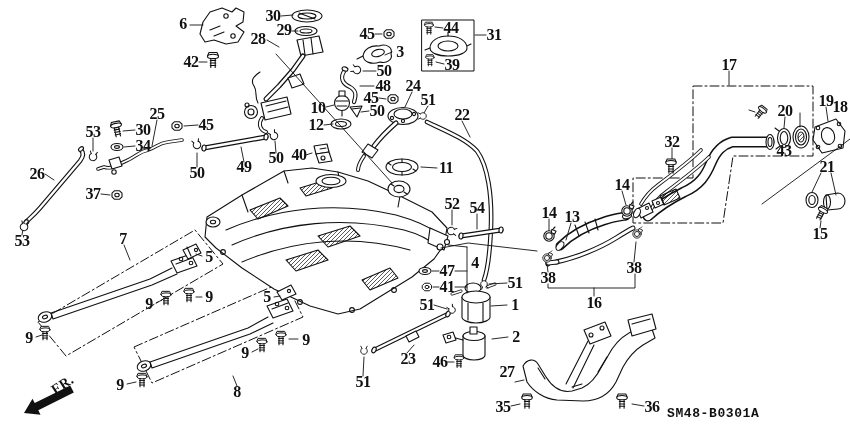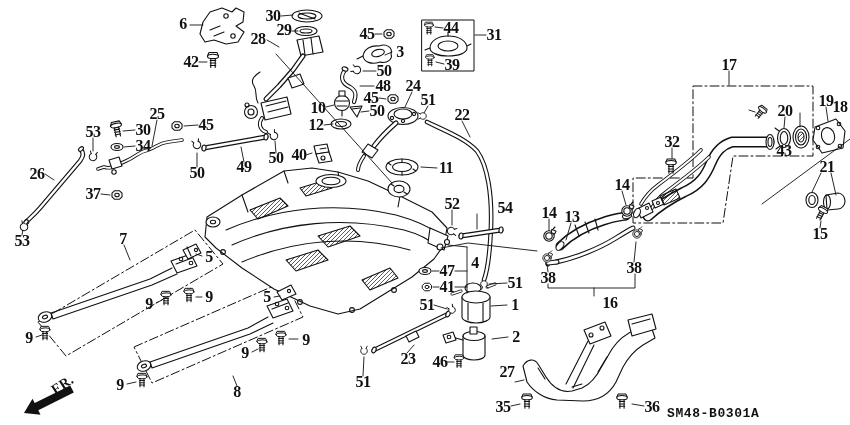--- a/index.html
+++ b/index.html
@@ -377,27 +377,27 @@
       <span class="callout" style="left: 143px; top: 146px;">34</span>
       <span class="callout" style="left: 206px; top: 125px;">45</span>
       <span class="callout" style="left: 37px; top: 174px;">26</span>
       <span class="callout" style="left: 197px; top: 173px;">50</span>
       <span class="callout" style="left: 244px; top: 167px;">49</span>
       <span class="callout" style="left: 276px; top: 158px;">50</span>
       <span class="callout" style="left: 299px; top: 155px;">40</span>
       <span class="callout" style="left: 93px; top: 194px;">37</span>
       <span class="callout" style="left: 446px; top: 168px;">11</span>
       <span class="callout" style="left: 452px; top: 204px;">52</span>
-      <span class="callout" style="left: 505px; top: 208px;">54</span>
+      <span class="callout" style="left: 477px; top: 208px;">54</span>
       <span class="callout" style="left: 549px; top: 213px;">14</span>
       <span class="callout" style="left: 572px; top: 217px;">13</span>
       <span class="callout" style="left: 622px; top: 185px;">14</span>
       <span class="callout" style="left: 548px; top: 278px;">38</span>
       <span class="callout" style="left: 634px; top: 268px;">38</span>
-      <span class="callout" style="left: 594px; top: 303px; margin-left: 16px;">16</span>
+      <span class="callout" style="left: 594px; top: 303px;">16</span>
       <span class="callout" style="left: 475px; top: 263px;">4</span>
       <span class="callout" style="left: 447px; top: 271px;">47</span>
       <span class="callout" style="left: 447px; top: 287px;">41</span>
       <span class="callout" style="left: 515px; top: 283px;">51</span>
       <span class="callout" style="left: 515px; top: 305px;">1</span>
       <span class="callout" style="left: 427px; top: 305px;">51</span>
       <span class="callout" style="left: 516px; top: 337px;">2</span>
       <span class="callout" style="left: 440px; top: 362px;">46</span>
       <span class="callout" style="left: 408px; top: 359px;">23</span>
       <span class="callout" style="left: 363px; top: 382px;">51</span>

